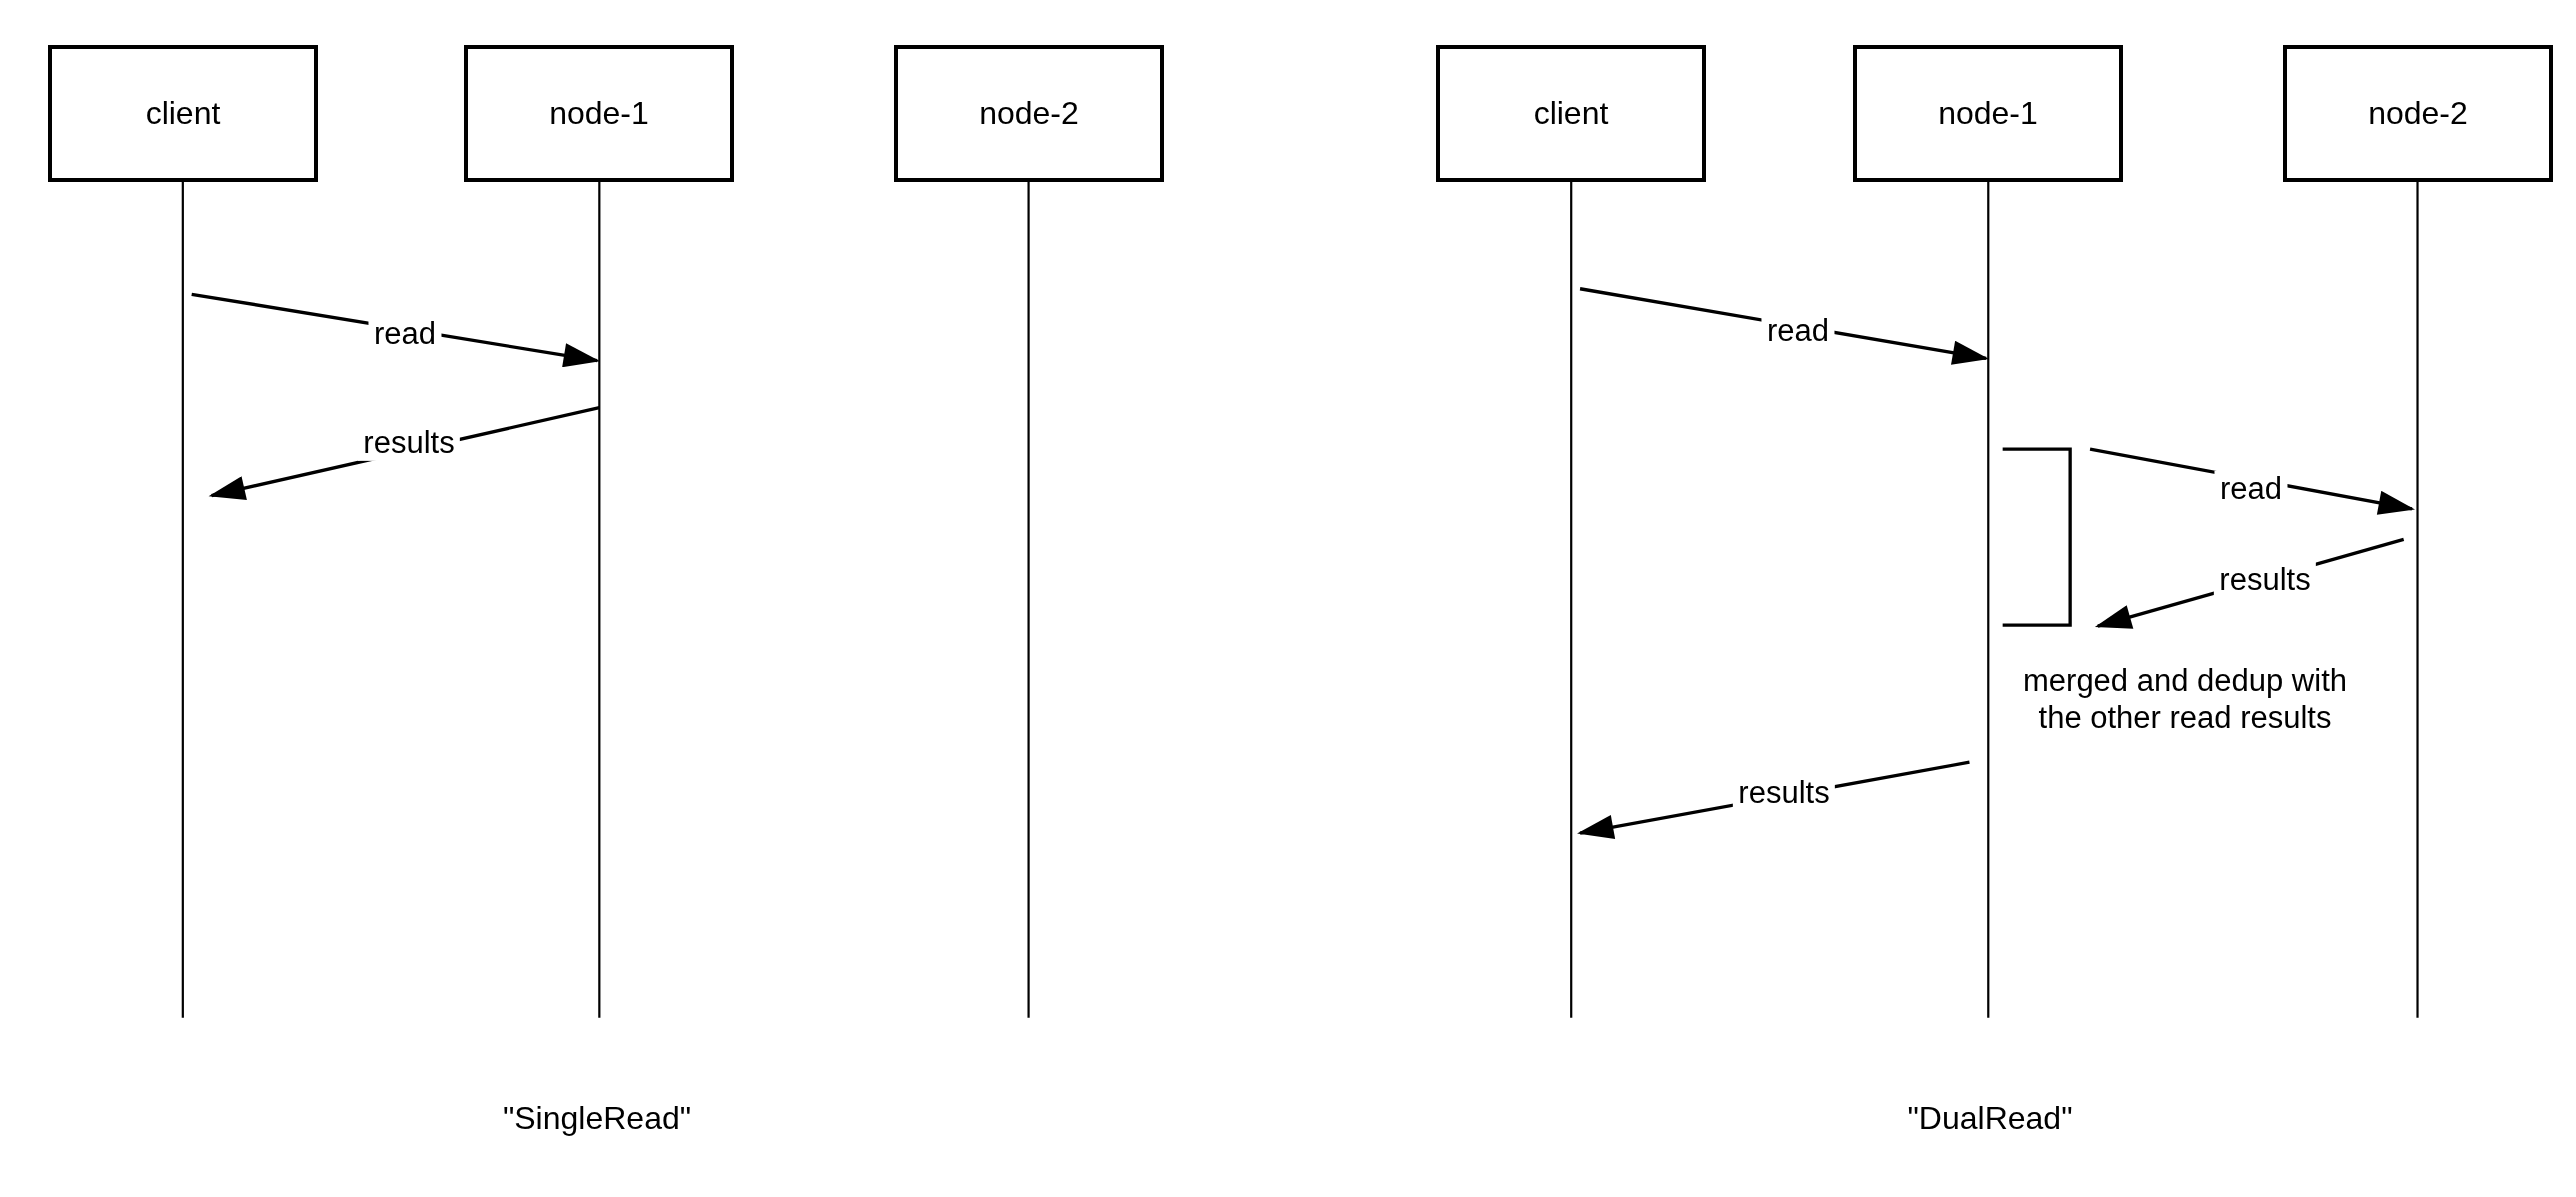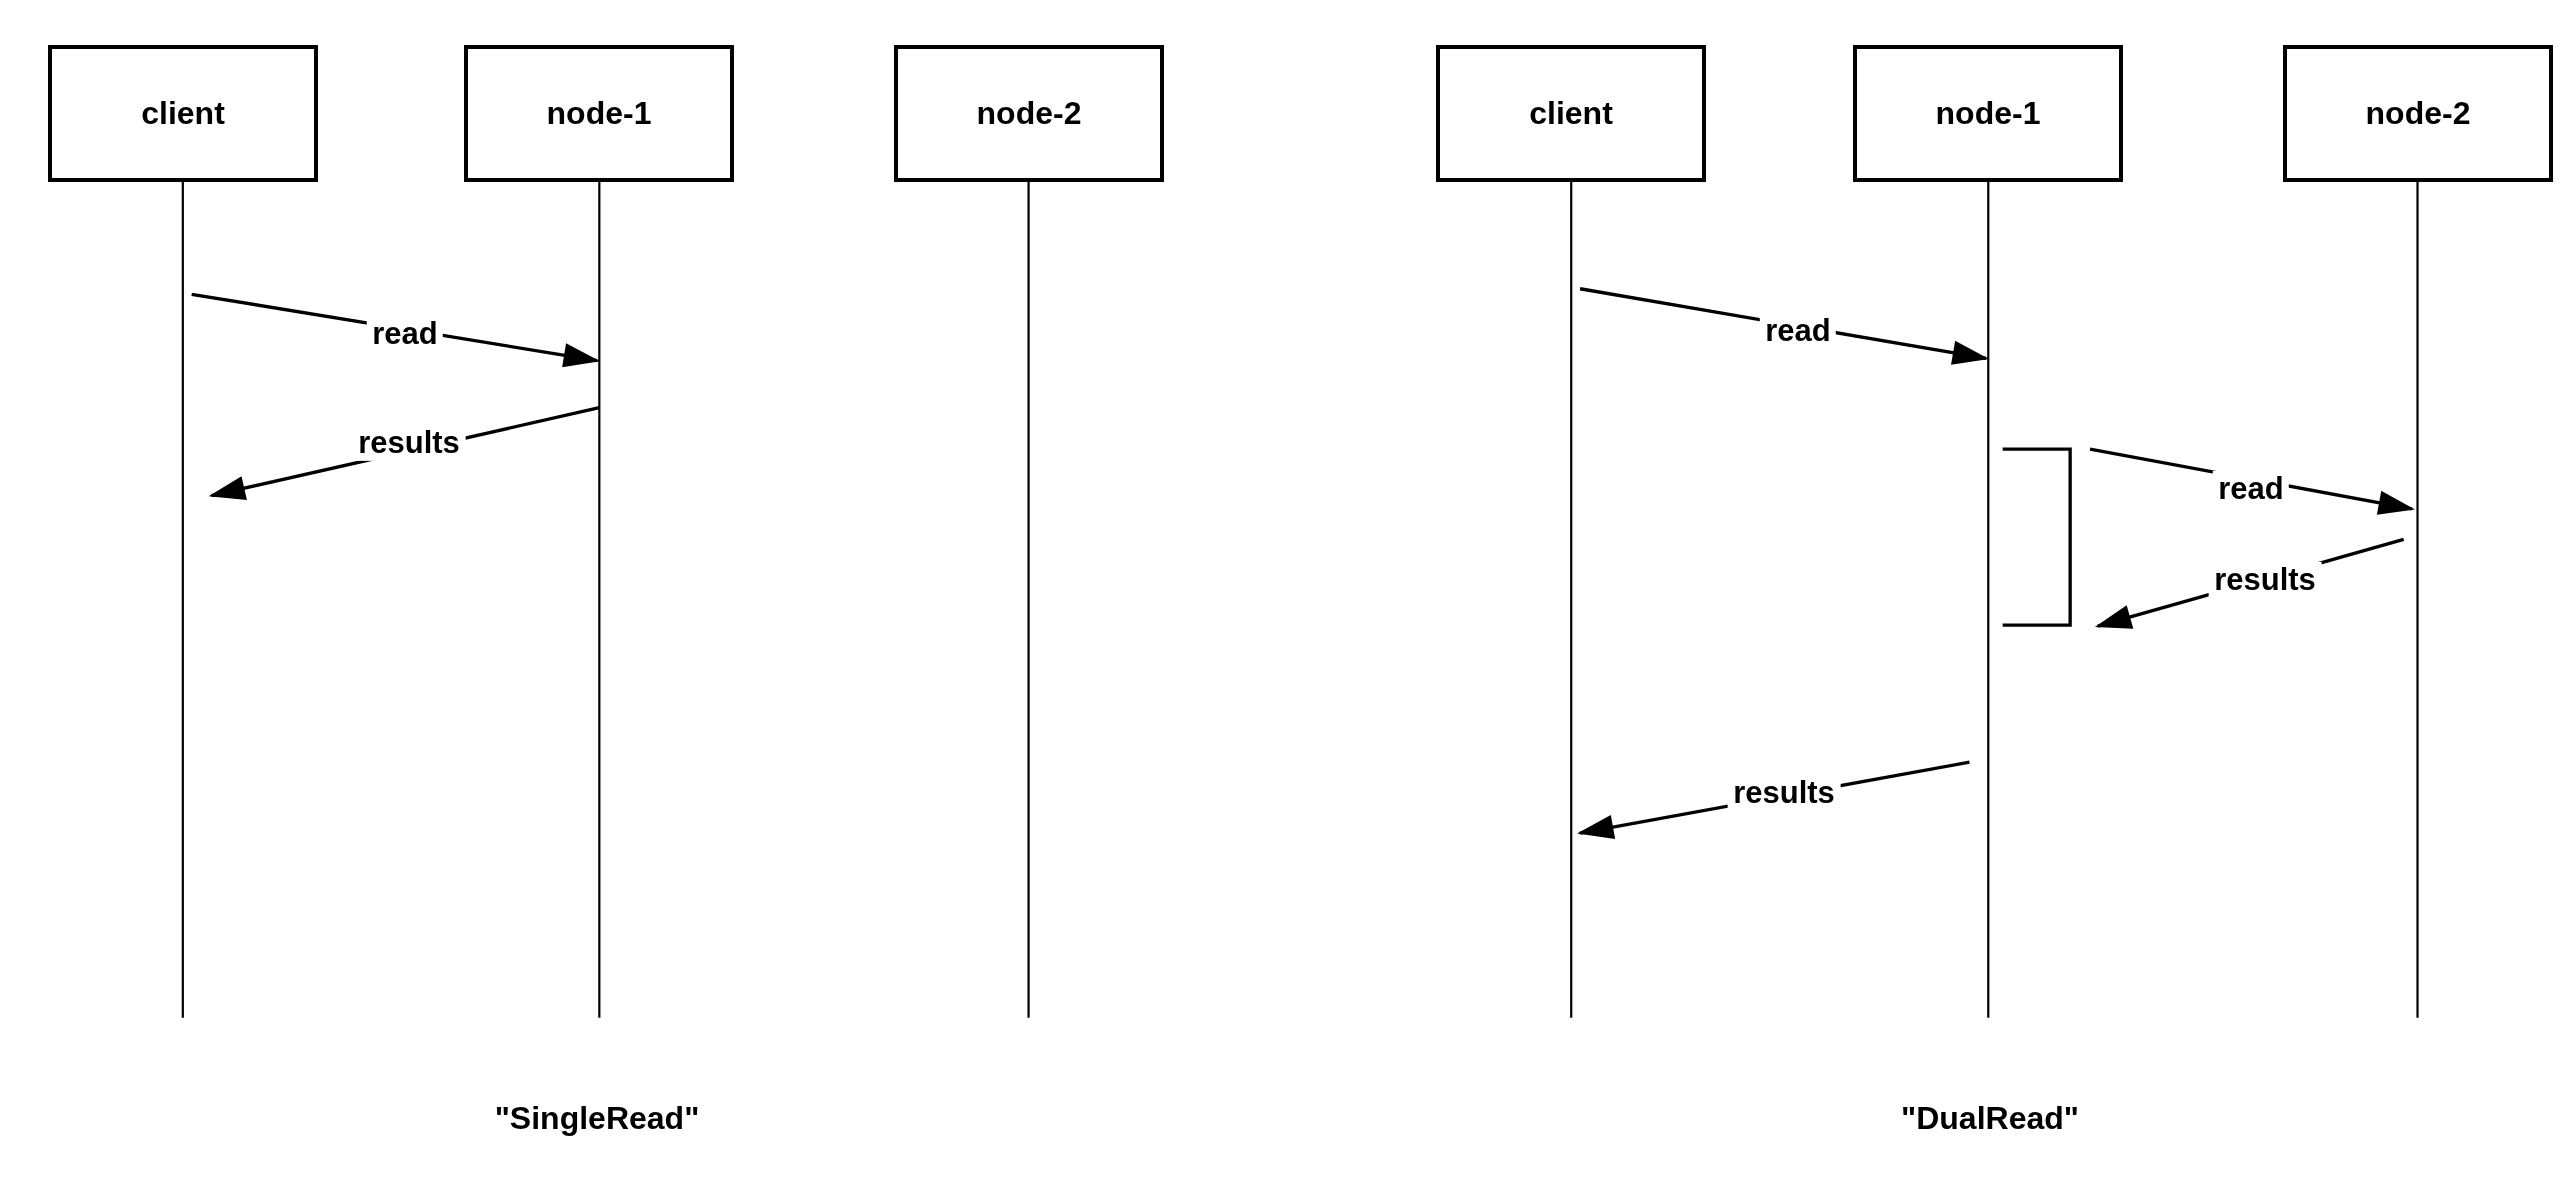--- a/index.html
+++ b/index.html
@@ -10,21 +10,20 @@
     background: #ffffff;
     font-family: "Liberation Sans", "DejaVu Sans", sans-serif;
     color: #000000;
   }
   .canvas {
     position: relative;
     width: 2576px;
     height: 1197px;
     background: #ffffff;
     overflow: hidden;
-    font-weight: bold;
   }
   .layer {
     position: absolute;
     left: 0; top: 0;
     width: 2576px;
     height: 1197px;
   }
   .pbox {
     position: absolute;
     width: 270px;
@@ -114,18 +113,22 @@
   </div>
 
   <span class="mlabel" style="left:396px; top:334px;">read</span>
   <span class="mlabel" style="left:400px; top:443px;">results</span>
 
   <span class="mlabel" style="left:1789px; top:331px;">read</span>
   <span class="mlabel" style="left:2242px; top:489px;">read</span>
   <span class="mlabel" style="left:2256px; top:580px;">results</span>
   <span class="mlabel" style="left:1775px; top:793px;">results</span>
 
+  <div class="note" style="left:2185px; top:662px;">
+    <div>merged and dedup with</div>
+    <div>the other read results</div>
+  </div>
 
   <div class="dtitle" style="left:597px; top:1118px;">"SingleRead"</div>
   <div class="dtitle" style="left:1990px; top:1118px;">"DualRead"</div>
 
 </div>
 
 
 </body></html>

